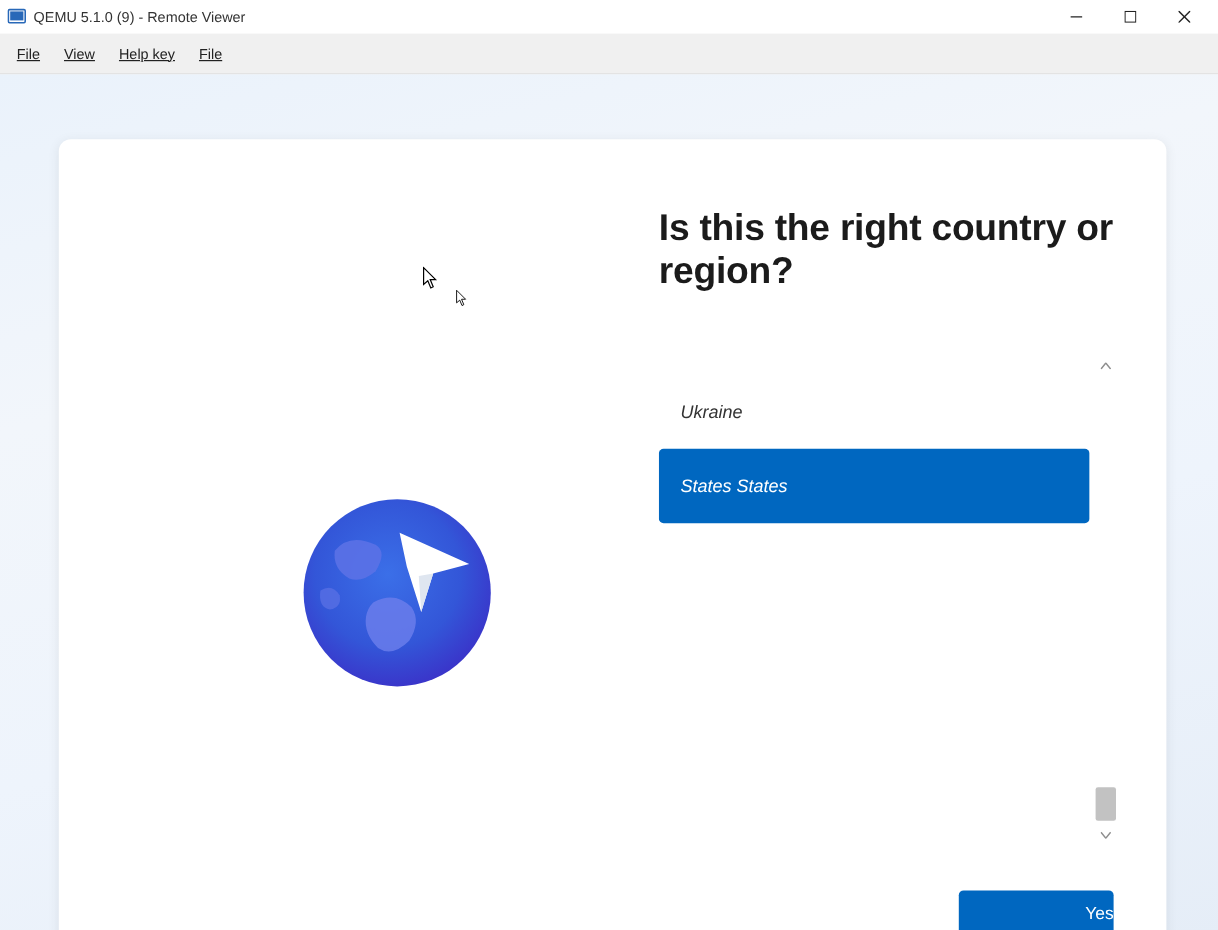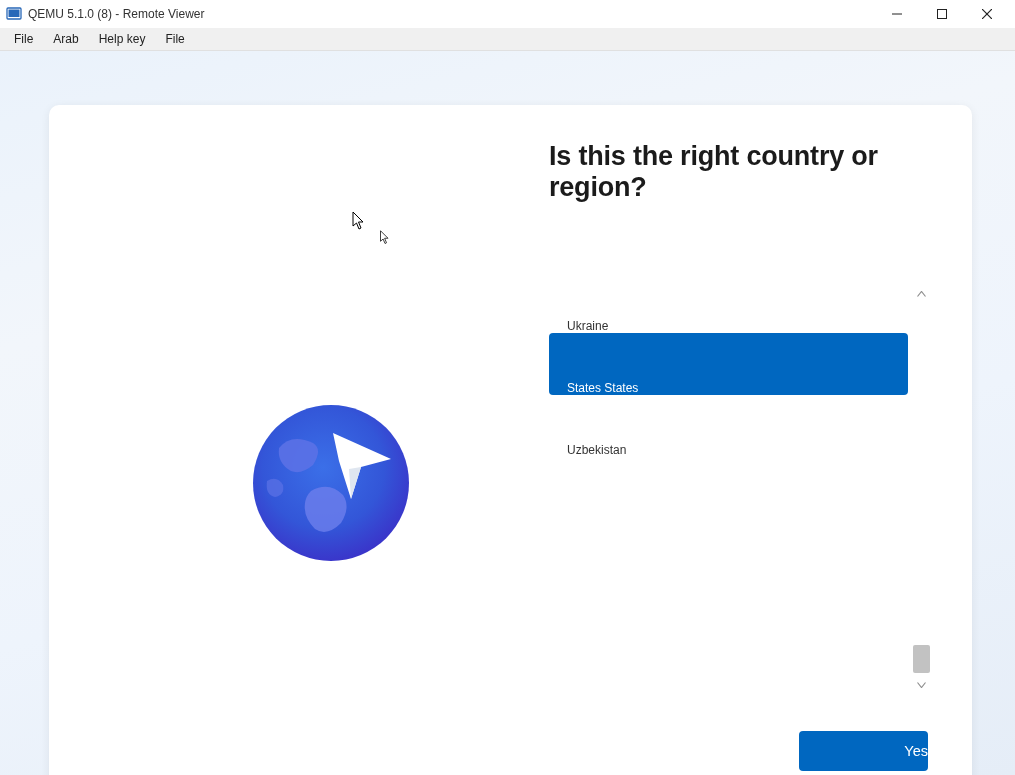--- a/index.html
+++ b/index.html
@@ -25,28 +25,29 @@
       width: 16px; height: 16px;
       display: inline-flex; align-items: center; justify-content: center;
     }
     .titlebar-controls { display: flex; }
     .tbc {
       width: 45px; height: 28px;
       display: flex; align-items: center; justify-content: center;
       font-size: 13px; color: #222;
     }
     .menubar {
-      height: 23px;
+      height: 34px;
       background: #f0f0f0;
       border-bottom: 1px solid #e0e0e0;
       display: flex;
       align-items: center;
       padding: 0 4px;
       font-size: 12px;
       color: #222;
+      text-decoration: underline;
     }
     .menu-item { padding: 2px 10px; }
     .viewport {
       width: 1015px;
       height: 724px;
       background: linear-gradient(165deg, #eaf2fb 0%, #f2f6fb 30%, #eef4fc 60%, #e5edf7 100%);
       position: relative;
     }
     .oobe-card {
       position: absolute;
@@ -76,43 +77,44 @@
       position: absolute;
       left: 202px; top: 298px;
     }
     .right-pane {
       width: 423px;
       position: relative;
       display: flex;
       flex-direction: column;
     }
     .heading {
-      font-size: 27px;
+      font-size: 31px;
       font-weight: 600;
       color: #1b1b1b;
-      margin-top: 36px;
+      margin-top: 56px;
       margin-left: 0;
       letter-spacing: -0.2px;
     }
     .country-list {
       margin-top: 68px;
       width: 359px;
       height: 386px;
       overflow: hidden;
       position: relative;
     }
     .country-item {
       height: 62px;
       display: flex;
-      align-items: flex-end;
+      align-items: center;
       padding: 0 18px;
-      font-size: 12px;
+      font-size: 15px;
       color: #333;
       border-radius: 4px;
       cursor: default;
+      font-style: italic;
     }
     .country-item.selected {
       background: #0067c0;
       color: #ffffff;
     }
     .scrollbar-track {
       position: absolute;
       right: 42px;
       top: 180px;
       width: 17px;
@@ -164,21 +166,21 @@
 <body>
 
 <div class="titlebar">
   <div class="titlebar-left">
     <span class="titlebar-icon">
       <svg width="16" height="16" viewBox="0 0 16 16">
         <rect x="1" y="2" width="14" height="11" rx="1" fill="none" stroke="#2868b8" stroke-width="1.3"></rect>
         <rect x="2.5" y="3.5" width="11" height="7.5" fill="#2868b8"></rect>
       </svg>
     </span>
-    <span>QEMU 5.1.0 (8) - Remote Viewer</span>
+    <span>QEMU 5.1.0 (9) - Remote Viewer</span>
   </div>
   <div class="titlebar-controls">
     <div class="tbc">
       <svg width="10" height="10">
           <line x1="0" y1="5" x2="10" y2="5" stroke="#222" stroke-width="1"></line>
         </svg>
     </div>
     <div class="tbc">
       <svg width="10" height="10">
           <rect x="0.5" y="0.5" width="9" height="9" fill="none" stroke="#222" stroke-width="1"></rect>
@@ -188,21 +190,21 @@
       <svg width="10" height="10">
           <line x1="0" y1="0" x2="10" y2="10" stroke="#222" stroke-width="1.2"></line>
           <line x1="10" y1="0" x2="0" y2="10" stroke="#222" stroke-width="1.2"></line>
         </svg>
     </div>
   </div>
 </div>
 
 <div class="menubar">
   <span class="menu-item">File</span>
-  <span class="menu-item">Arab</span>
+  <span class="menu-item">View</span>
   <span class="menu-item">Help key</span>
   <span class="menu-item">File</span>
 </div>
 
 <div class="viewport">
   <div class="oobe-card">
     <div class="card-inner">
       <div class="left-pane">
         <div class="globe-wrap">
           <svg width="160" height="160" viewBox="0 0 160 160">
@@ -226,23 +228,20 @@
       <div class="right-pane">
         <h1 class="heading">Is this the right country or region?</h1>
 
         <div class="country-list">
           <div class="country-item">
             <span>Ukraine</span>
           </div>
           <div class="country-item selected">
             <span>States States</span>
           </div>
-          <div class="country-item">
-            <span>Uzbekistan</span>
-          </div>
         </div>
 
       </div>
     </div>
 
     <div class="scrollbar-track">
       <div class="scroll-arrow">
         <svg width="9" height="6">
             <path d="M 0.5 5.5 L 4.5 0.5 L 8.5 5.5" fill="none" stroke="#8f8f8f" stroke-width="1.2"></path>
           </svg>

